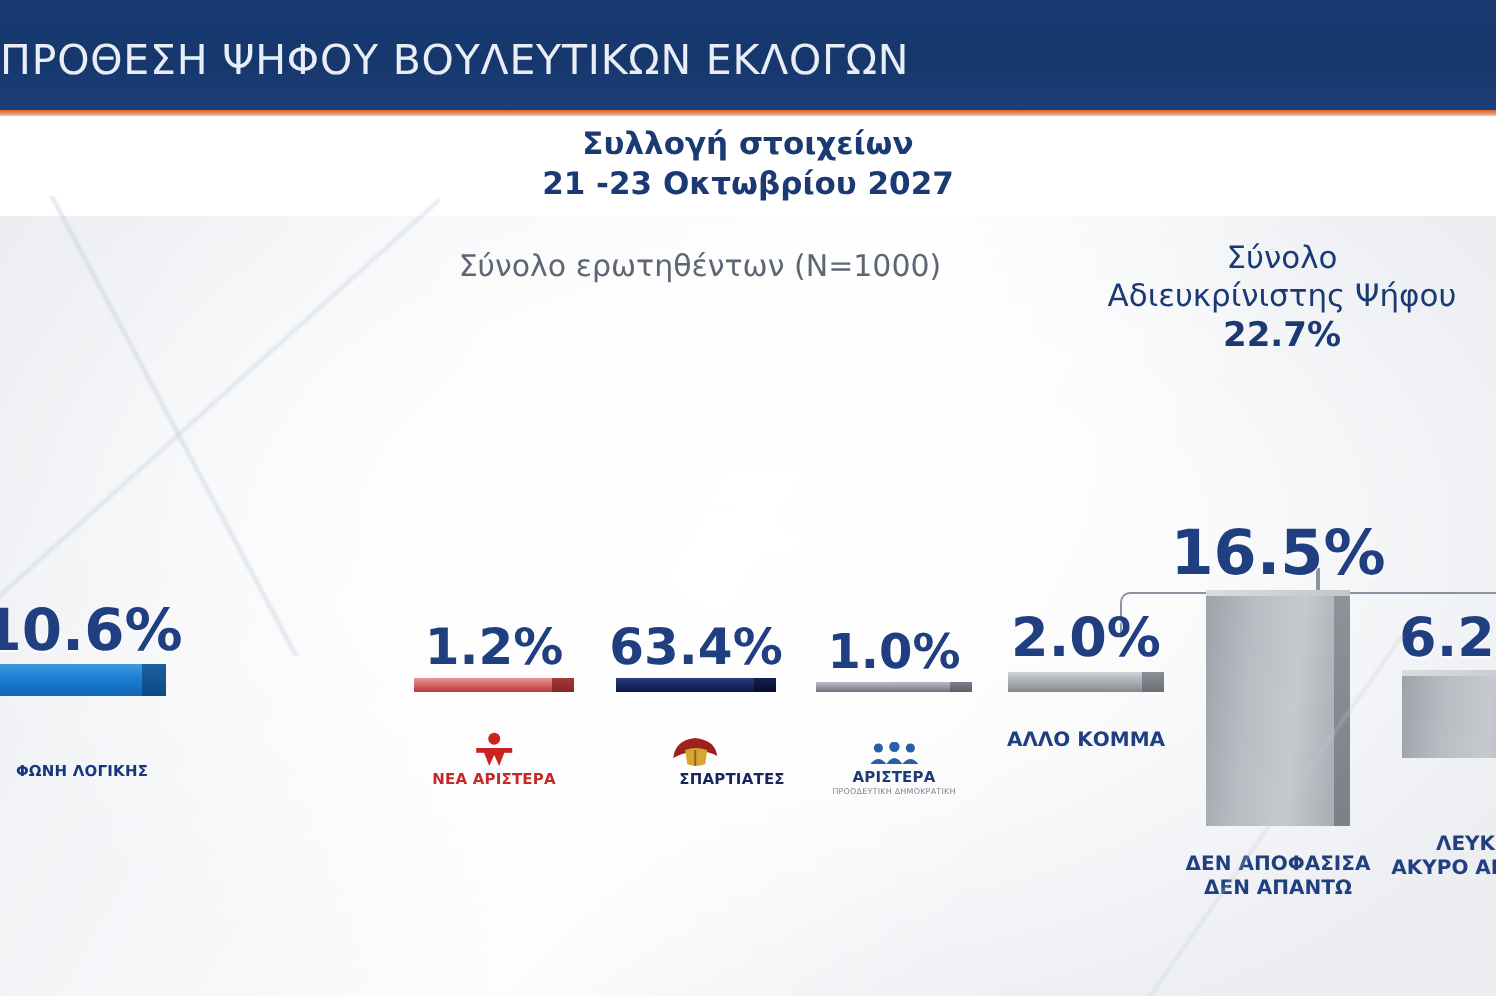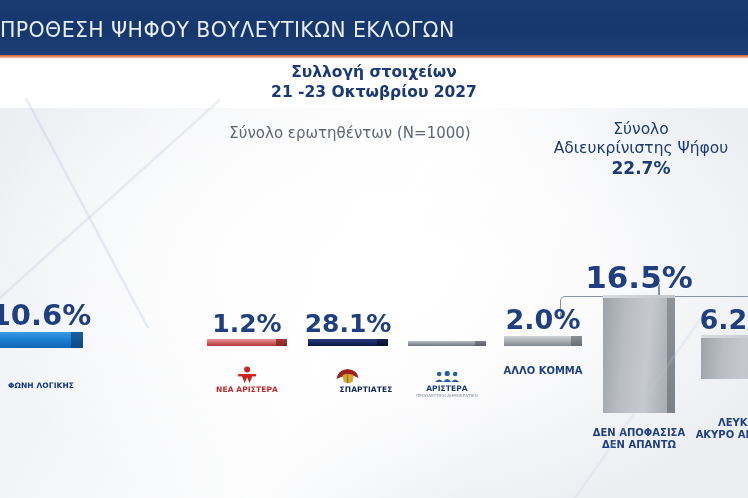--- a/index.html
+++ b/index.html
@@ -247,37 +247,38 @@
             <circle cx="11" cy="3.4" r="3" fill="#cc2222"></circle>
             <path d="M5 8 L17 8 L13.5 17 L11 11.5 L8.5 17 Z" fill="#cc2222"></path>
             <rect x="2" y="8" width="18" height="2.4" fill="#cc2222"></rect>
           </svg>
           <div class="logo-text" style="color:#c62828;">ΝΕΑ ΑΡΙΣΤΕΡΑ</div>
         </div>
 
       </div>
 
       <div class="bar-slot" style="left:298px; width:100px; height:285px;">
-        <div class="pct" style="bottom:160px; font-size:25px;">28.1%</div>
+        <div class="pct" style="bottom:160px; font-size:25px;">63.4%</div>
         <div class="bar3d" style="width:80px; height:7px; bottom:152px;">
           <div class="face" style="background:linear-gradient(180deg,#2b3d7a 0%,#16255e 60%,#0c1740 100%);"></div>
           <div class="side" style="background:linear-gradient(180deg,#13204f 0%,#080f2c 100%);"></div>
         </div>
         <div class="party-logo" style="bottom:104px;">
           <svg class="logo-mark" width="26" height="18" viewBox="0 0 26 18">
             <path d="M2 13 Q3 4 13 3 Q23 4 24 12 Q19 9 13 10 Q7 10 2 13 Z" fill="#a02020"></path>
             <path d="M8 9 Q13 7 19 9 L18 16 Q13 18 9 16 Z" fill="#d7a62f"></path>
             <path d="M12.5 9 L13.5 9 L13.5 17 L12.5 17 Z" fill="#8a6a18"></path>
           </svg>
           <div class="logo-text" style="color:#16255e;padding-left:36px;">ΣΠΑΡΤΙΑΤΕΣ</div>
         </div>
 
       </div>
 
       <div class="bar-slot" style="left:398px; width:98px; height:285px;">
+        <div class="pct" style="bottom:158px; font-size:24px;">1.0%</div>
         <div class="bar3d" style="width:78px; height:5px; bottom:152px;">
           <div class="face" style="background:linear-gradient(180deg,#b9bcc2 0%,#8e9299 60%,#6f737b 100%);"></div>
           <div class="side" style="background:linear-gradient(180deg,#7b7f87 0%,#5a5e66 100%);"></div>
         </div>
         <div class="party-logo" style="bottom:100px;">
           <svg class="logo-mark" width="30" height="12" viewBox="0 0 30 12">
             <circle cx="7" cy="3" r="2.3" fill="#2a5fa8"></circle>
             <circle cx="15" cy="2.4" r="2.6" fill="#2a5fa8"></circle>
             <circle cx="23" cy="3" r="2.3" fill="#2a5fa8"></circle>
             <path d="M3 11 Q7 6 11 11 Z" fill="#2a5fa8"></path>

